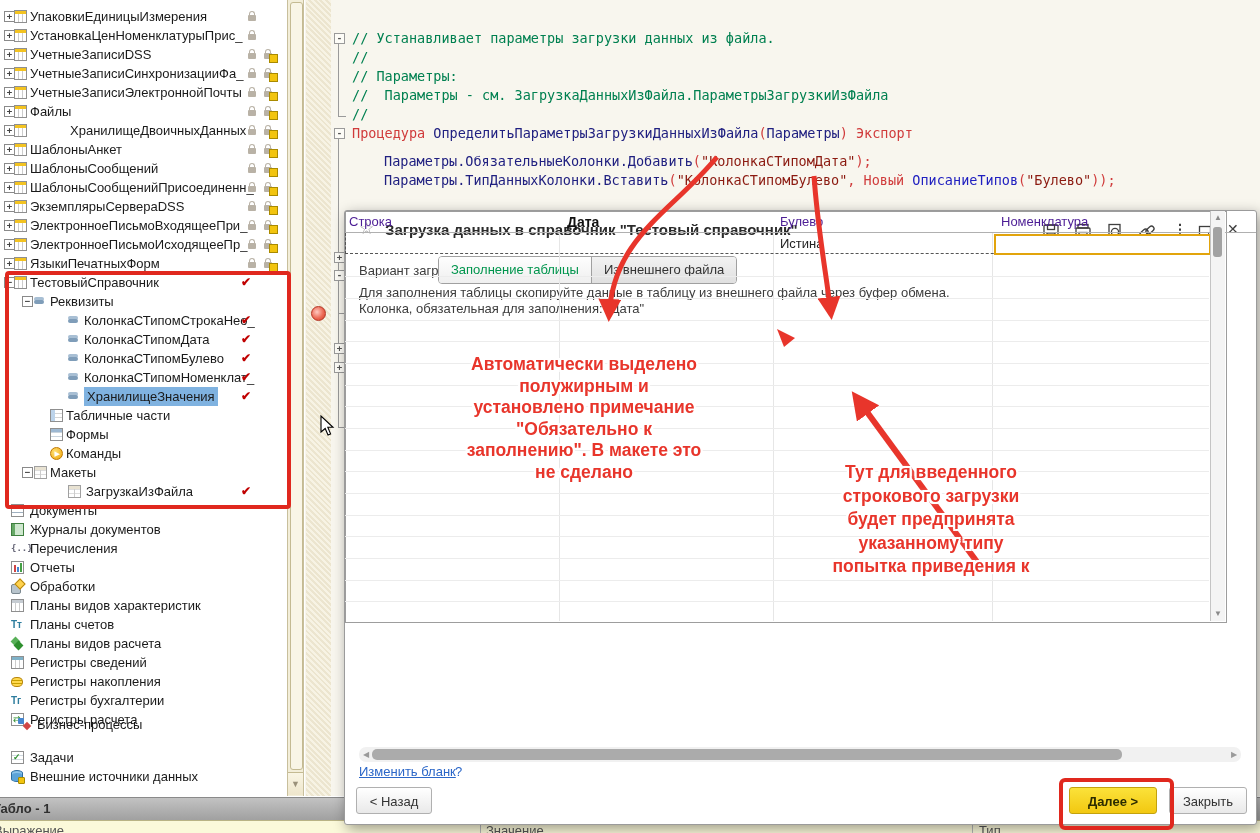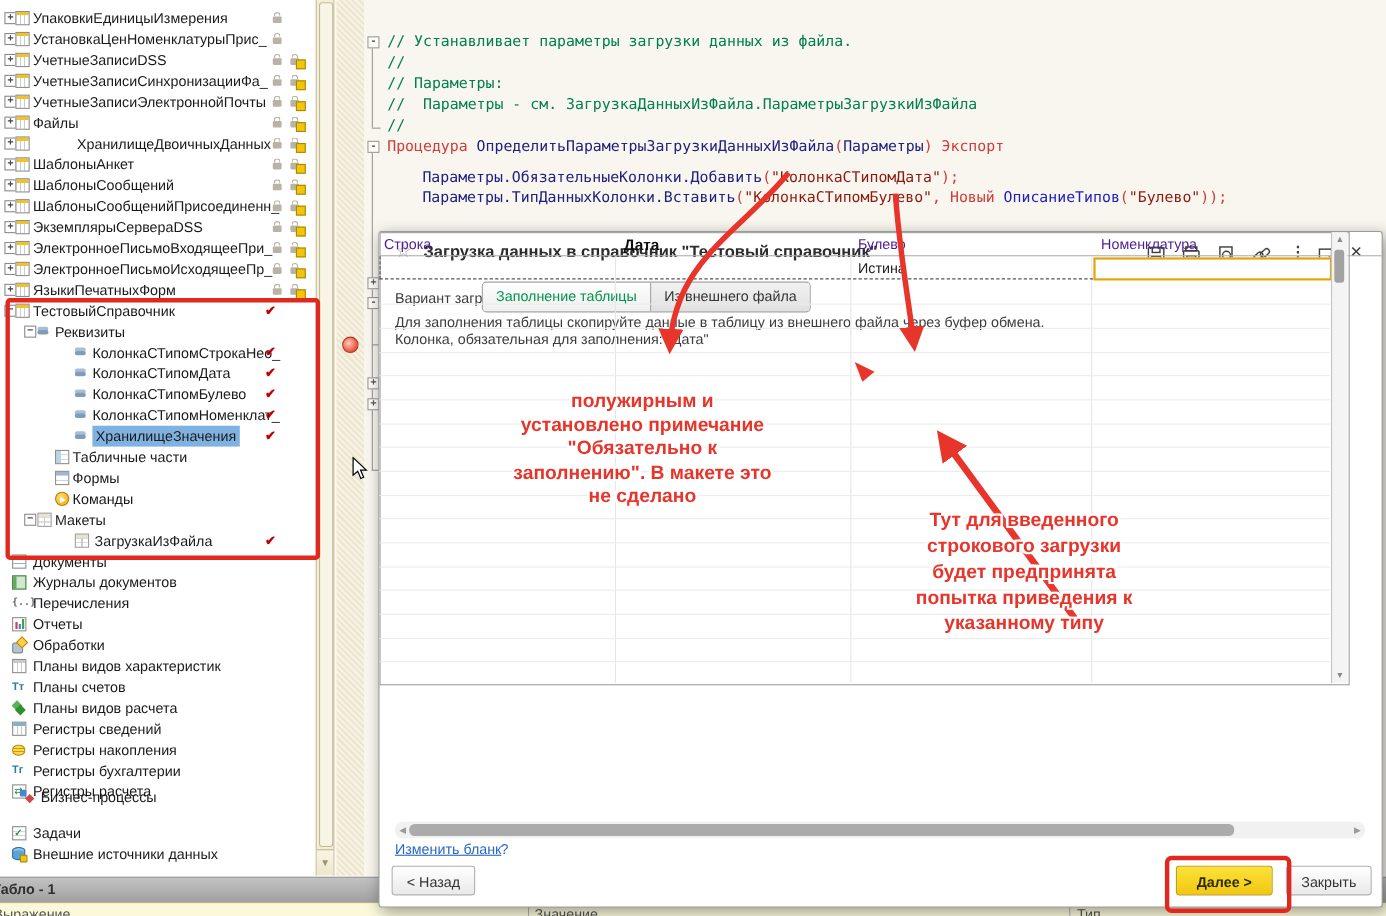--- a/index.html
+++ b/index.html
@@ -517,30 +517,31 @@
         <path d="M0,0 L4.6,2.3 L0,4.6 Z" fill="#e8352b"></path>
       </marker>
     </defs>
     <path d="M717,157 C672,212 613,237 609,316" stroke="#e8352b" stroke-width="5" fill="none" marker-end="url(#ah)"></path>
     <path d="M814,176 C818,232 826,272 831,314" stroke="#e8352b" stroke-width="5" fill="none" marker-end="url(#ah)"></path>
     <path d="M977,562 L856,397" stroke="#e8352b" stroke-width="6" fill="none" marker-end="url(#ah)"></path>
     <polygon points="777,329 795,338 784,347" fill="#e8352b"></polygon>
   </svg>
 
   <div id="note1" class="note">
+      <div>Автоматически выделено</div>
       <div>полужирным и</div>
       <div>установлено примечание</div>
       <div>"Обязательно к</div>
       <div>заполнению". В макете это</div>
       <div>не сделано</div>
     </div>
   <div id="note2" class="note">
       <div>Тут для введенного</div>
       <div>строкового загрузки</div>
       <div>будет предпринята</div>
+      <div>указанному типу</div>
       <div>попытка приведения к</div>
-      <div>указанному типу</div>
     </div>
 
   <svg id="cursor" class="abs" width="16" height="22">
     <path d="M1,1 L1,17 L5.2,13.5 L8,20 L10.6,18.9 L7.8,12.3 L13,12.3 Z" fill="#fff" stroke="#000" stroke-width="1.1"></path>
   </svg>
 </div>
 
 </body></html>

